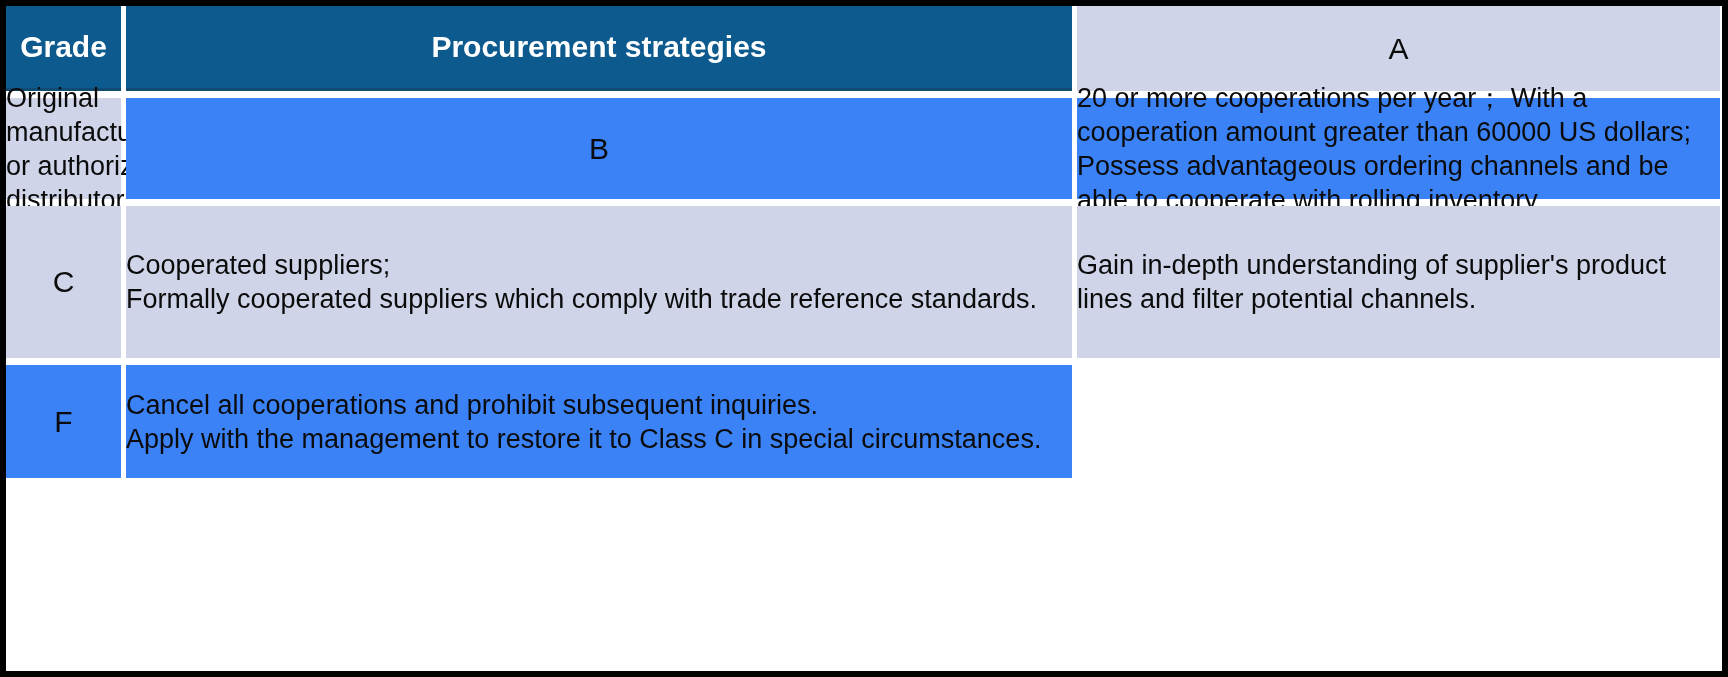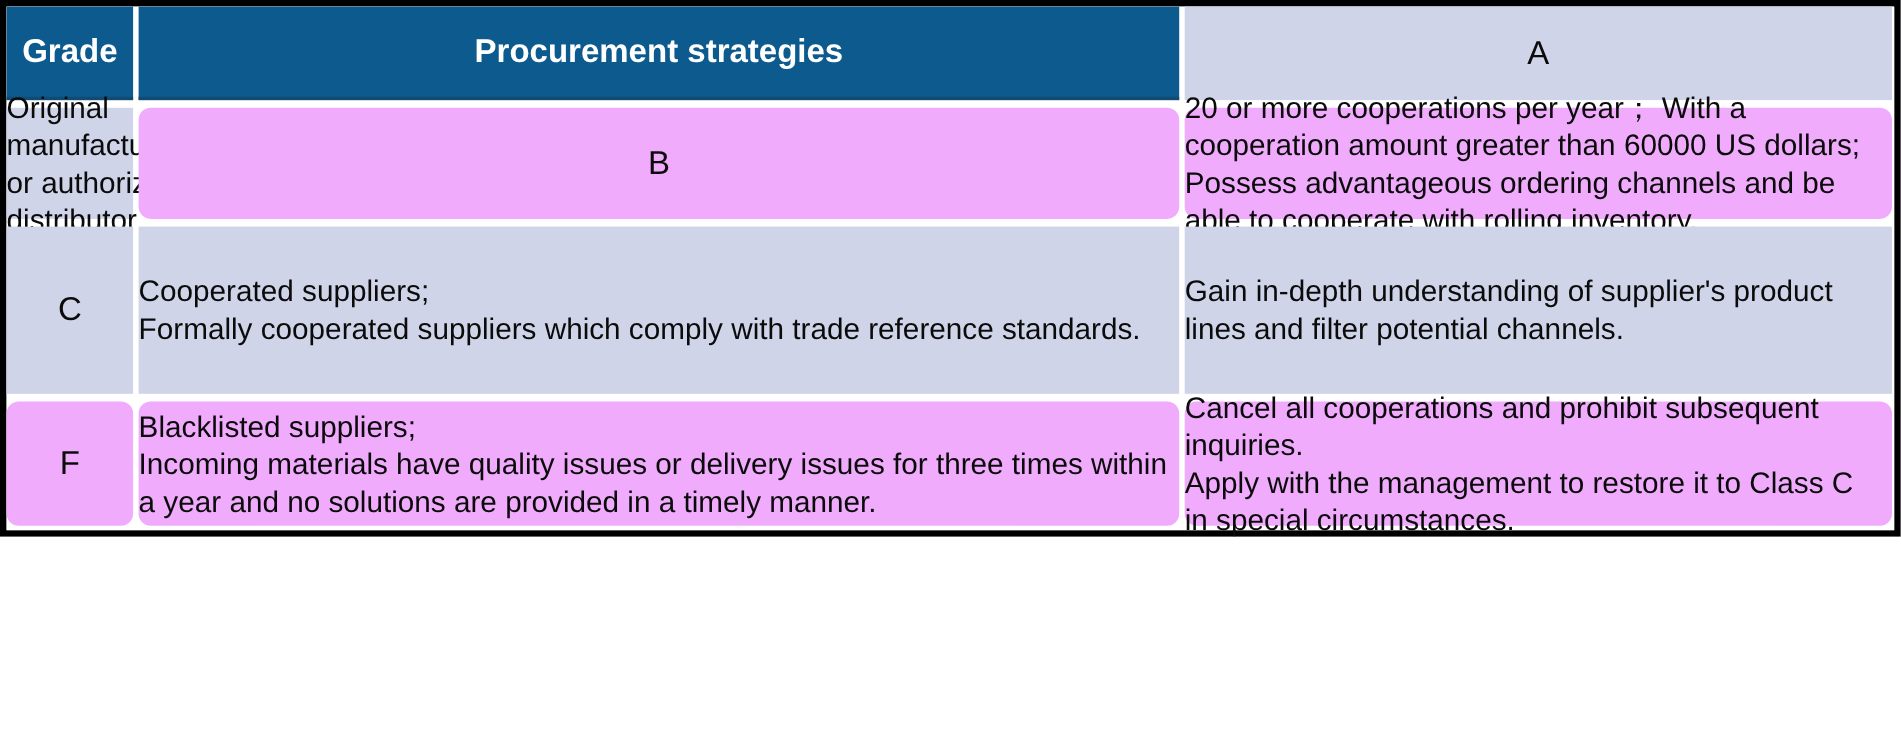--- a/index.html
+++ b/index.html
@@ -4,21 +4,21 @@
 <style>
   html, body {
     margin: 0;
     padding: 0;
     background: #ffffff;
     font-family: "Liberation Sans", sans-serif;
   }
   .table-frame {
     box-sizing: border-box;
     width: 1728px;
-    height: 488px;
+    height: 677px;
     border: 6px solid #000000;
     background: #ffffff;
   }
   .grid {
     box-sizing: border-box;
     width: 100%;
     height: 100%;
     display: grid;
     grid-template-columns: 115px 946px 643px;
     grid-template-rows: 85px 101px 152px 113px 185px;
@@ -37,21 +37,21 @@
     justify-content: center;
   }
   .cell {
     display: flex;
     align-items: center;
     color: #0b0b0b;
     font-size: 27px;
     line-height: 34px;
   }
   .row-odd  { background: #cfd4e8; }
-  .row-even { background: #f0abfc; border-radius: 11px; }
+  .row-even { background: #3b82f6; }
   .grade-cell { justify-content: center; font-size: 30px; }
   .text-cell {
     padding-right: 10px;
     white-space: pre-line;
   }
 </style>
 </head>
 <body>
 
 <div class="table-frame">
@@ -70,19 +70,17 @@
     <div class="cell row-even grade-cell">B</div>
     <div class="cell row-even text-cell">20 or more cooperations per year； With a cooperation amount greater than 60000 US dollars;
 Possess advantageous ordering channels and be able to cooperate with rolling inventory.</div>
 
     <div class="cell row-odd grade-cell">C</div>
     <div class="cell row-odd text-cell">Cooperated suppliers;
 Formally cooperated suppliers which comply with trade reference standards.</div>
     <div class="cell row-odd text-cell">Gain in-depth understanding of supplier's product lines and filter potential channels.</div>
 
     <div class="cell row-even grade-cell">F</div>
-    <div class="cell row-even text-cell">Blacklisted suppliers;
-Incoming materials have quality issues or delivery issues for three times within a year and no solutions are provided in a timely manner.</div>
     <div class="cell row-even text-cell">Cancel all cooperations and prohibit subsequent inquiries.
 Apply with the management to restore it to Class C in special circumstances.</div>
 
   </div>
 </div>
 
 </body></html>

